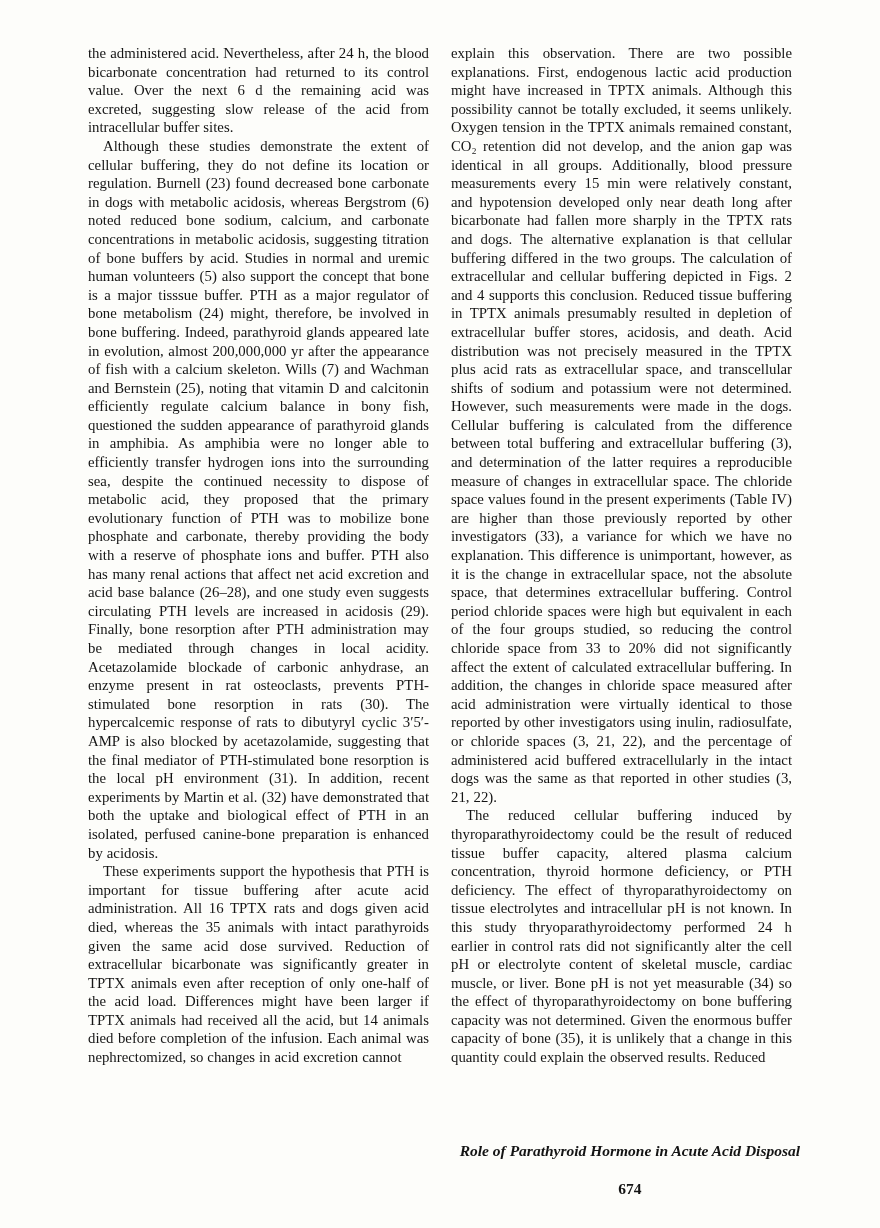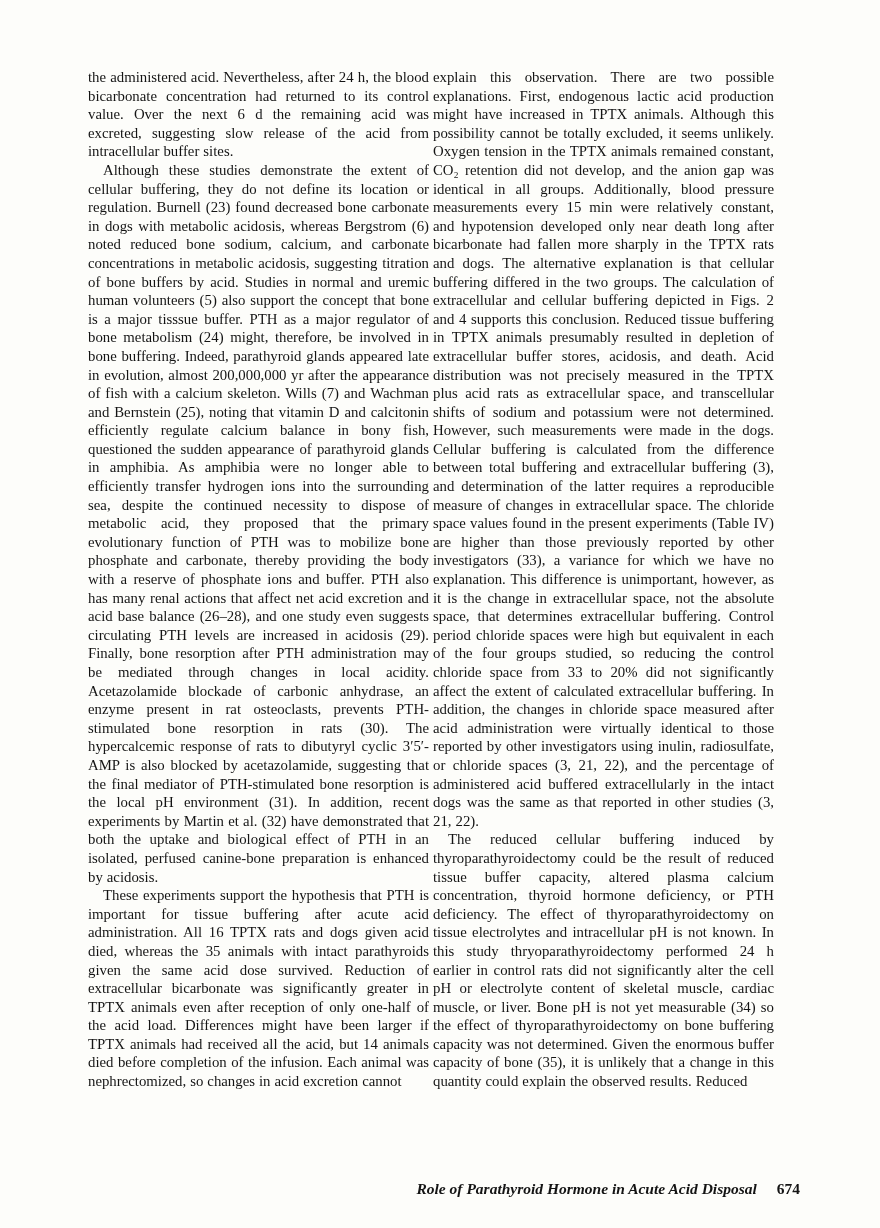--- a/index.html
+++ b/index.html
@@ -13,22 +13,22 @@
     height: 1228px;
     margin: 0 auto;
     background: #fdfdfa;
     font-family: "Liberation Serif", "DejaVu Serif", serif;
     color: #141414;
     overflow: hidden;
     box-sizing: border-box;
   }
   .columns {
     display: flex;
-    gap: 4px;
-    padding: 68px 86px 0 88px;
+    gap: 22px;
+    padding: 44px 86px 0 88px;
     box-sizing: border-box;
   }
   .column {
     width: 341px;
     flex: 0 0 341px;
     font-size: 14.8px;
     line-height: 18.6px;
     text-align: justify;
     hyphens: auto;
     -webkit-hyphens: auto;
@@ -42,20 +42,21 @@
     text-indent: 0;
   }
   .footer {
     position: absolute;
     right: 80px;
     bottom: 30px;
     display: flex;
     align-items: center;
     gap: 20px;
     font-size: 15.5px;
+    flex-direction: column;
   }
   .running-title {
     font-style: italic;
     font-weight: bold;
   }
   .page-number {
     font-weight: bold;
   }
 </style>
 </head>

